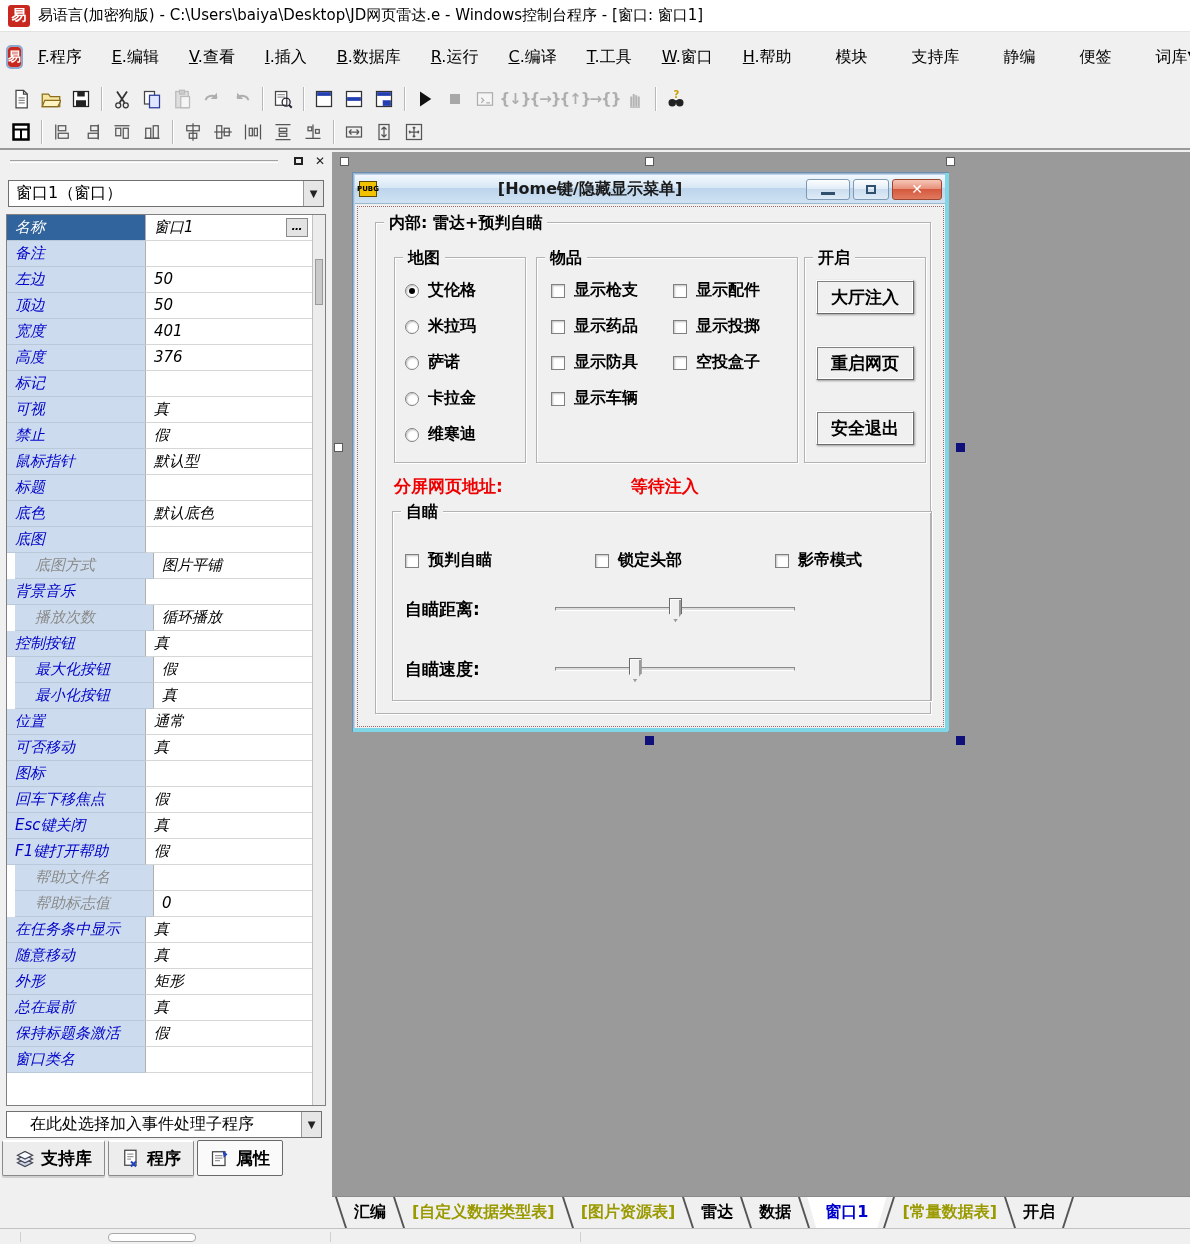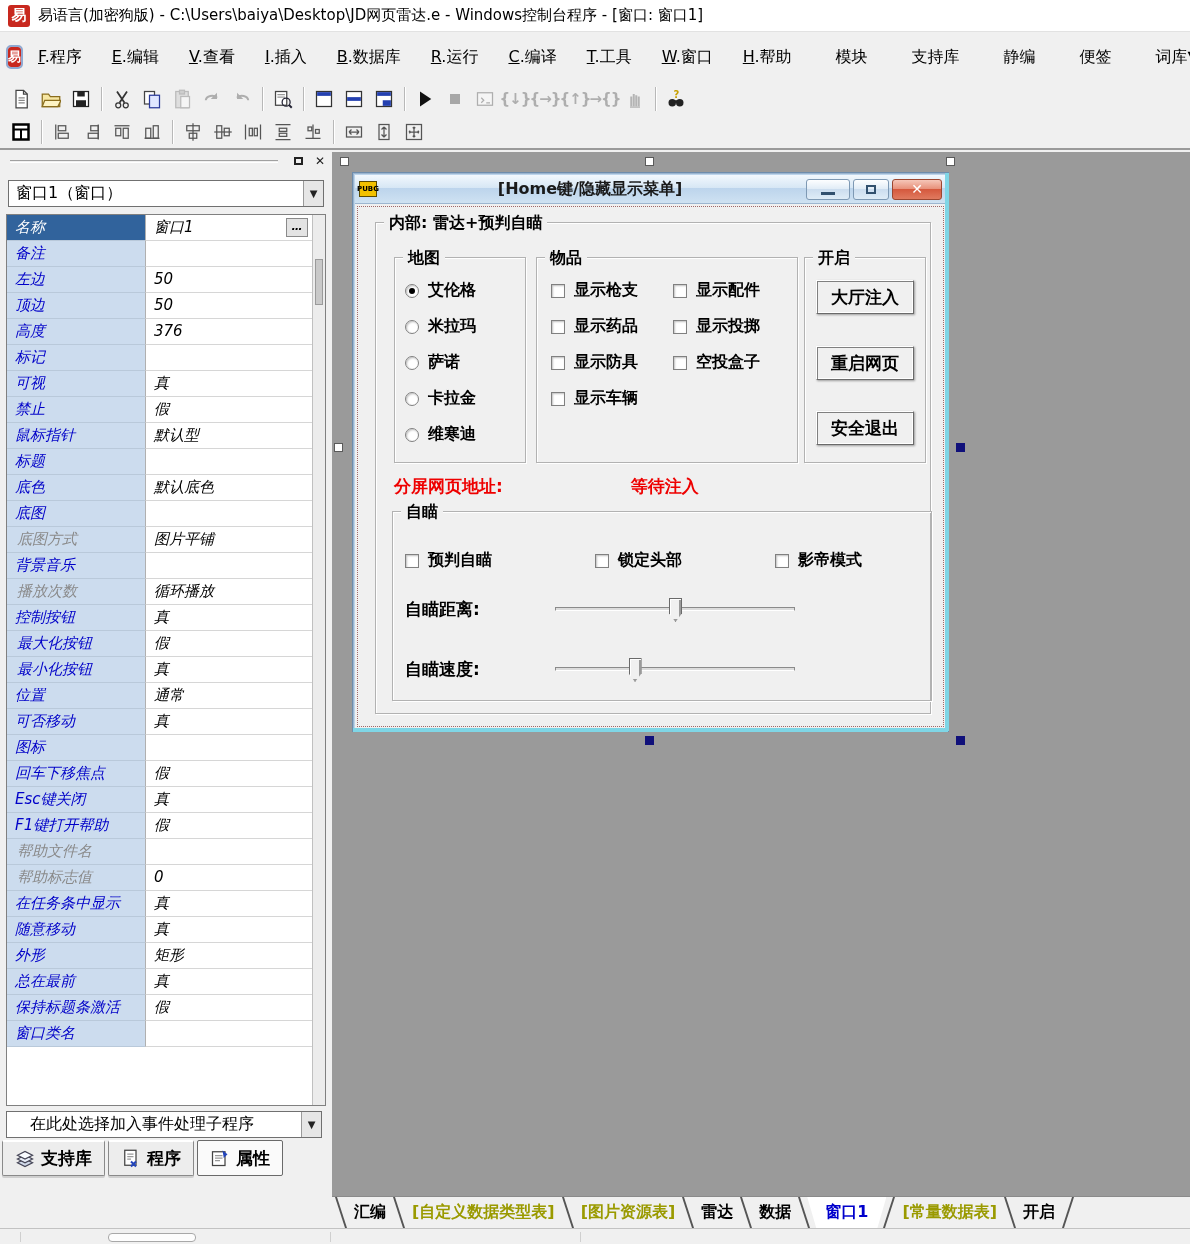--- a/index.html
+++ b/index.html
@@ -38,21 +38,21 @@
   .panel-btn .boxglyph { width:9px; height:8px; border:2px solid #222; }
   .obj-select { margin:10px 8px 6px 8px; height:27px; border:1px solid #707070; background:#fff; display:flex; align-items:center; }
   .obj-select .txt { flex:1; padding:0 7px; font-size:16px; color:#000; white-space:nowrap;}
   .dd-btn { width:20px; height:100%; background:#e6e6e6; border-left:1px solid #9a9a9a; display:flex; align-items:center; justify-content:center; font-size:10px; color:#222;}
 
   .propgrid { position:absolute; left:6px; right:6px; top:62px; bottom:86px; border:1px solid #808080; background:#fff; display:flex;font-style:italic; }
   .propgrid .rows { flex:1; overflow:hidden; }
   .prow { display:flex; height:26px; }
   .prow .plabel { width:138px; background:#ccdcee; color:#0000c8; font-size:15px; padding:3px 0 0 8px;
      border-bottom:1px solid #b9c9da; white-space:nowrap; overflow:hidden;}
-  .prow .plabel.indent { padding-left:10px; }
+  .prow .plabel.indent { padding-left:20px;margin-left:8px; }
   .prow .plabel.gray { color:#8a8a8a; }
   .prow.sel .plabel { background:#31639c; color:#fff; }
   .prow .pvalue { flex:1; background:#fff; color:#000; font-size:15px; padding:3px 4px 0 8px;
      border-bottom:1px solid #d6d6d6; border-left:1px solid #b0b0b0; white-space:nowrap; display:flex; align-items:flex-start;}
   .prow .pvalue .vtxt { flex:1; }
   .ellipsis-btn { width:22px; height:19px; background:#e3e3e3; border:1px solid #8a8a8a; font-size:11px; font-weight:bold; line-height:15px; text-align:center; }
   .pg-scroll { width:13px; background:#ececec; border-left:1px solid #c0c0c0; position:relative;}
   .pg-thumb { position:absolute; top:44px; left:2px; width:8px; height:46px; background:#c9c9c9; border:1px solid #9a9a9a;}
 
   .event-select { position:absolute; left:6px; right:10px; bottom:54px; height:27px; border:1px solid #707070; background:#fff; display:flex; align-items:center;}
@@ -411,20 +411,26 @@
           <div class="prow">
             <div class="plabel">左边</div>
             <div class="pvalue">
               <span class="vtxt">50</span>
             </div>
           </div>
           <div class="prow">
             <div class="plabel">顶边</div>
             <div class="pvalue">
               <span class="vtxt">50</span>
+            </div>
+          </div>
+          <div class="prow">
+            <div class="plabel">宽度</div>
+            <div class="pvalue">
+              <span class="vtxt">401</span>
             </div>
           </div>
           <div class="prow">
             <div class="plabel">高度</div>
             <div class="pvalue">
               <span class="vtxt">376</span>
             </div>
           </div>
           <div class="prow">
             <div class="plabel">标记</div>

